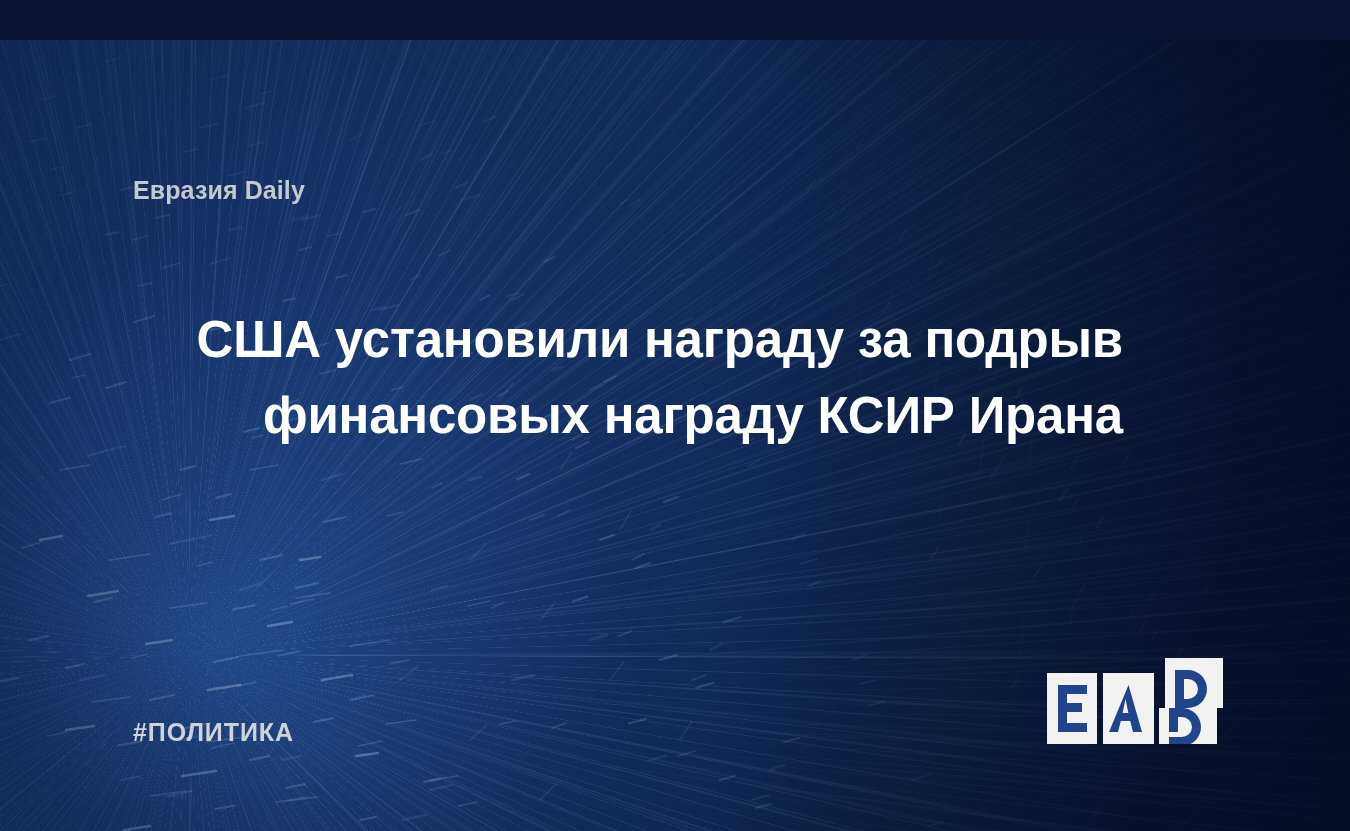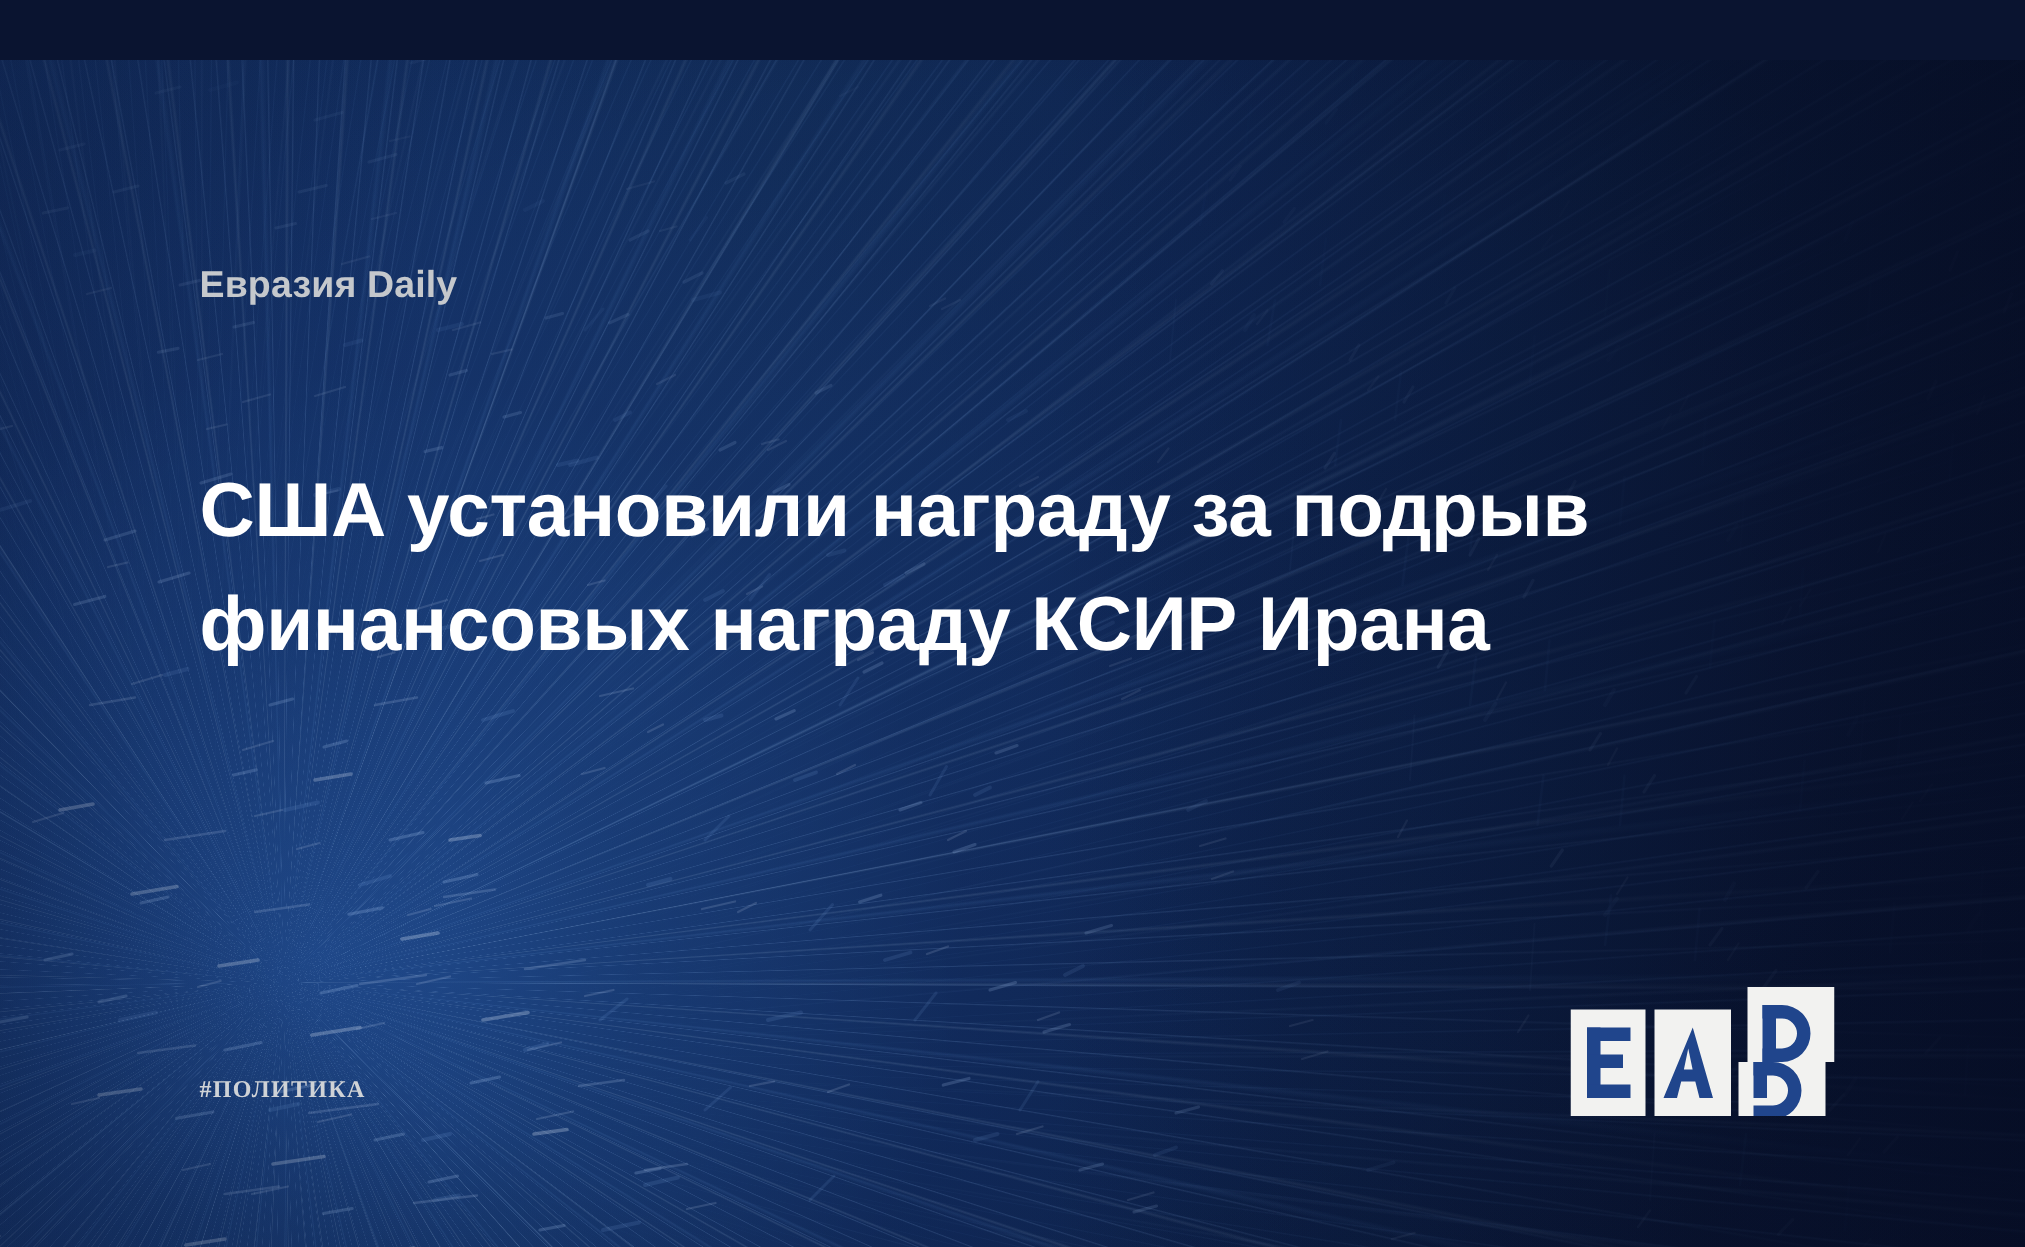--- a/index.html
+++ b/index.html
@@ -166,32 +166,31 @@
     left: 133px;
     top: 262px;
     width: 990px;
     margin: 0;
     font-size: 51px;
     font-weight: 700;
     line-height: 76px;
     letter-spacing: -0.2px;
     color: #ffffff;
   }
-  .headline-line { display: block; white-space: nowrap; }
+  .headline-line { display: block; white-space: nowrap; text-align: right; }
 
   .category {
     position: absolute;
     left: 133px;
     top: 678px;
-    font-size: 16px;
+    font-size: 25px;
     font-weight: 700;
     letter-spacing: 0.9px;
     color: #cfd2d6;
     white-space: nowrap;
-    font-family: Liberation Serif, serif;
   }
 
   
   .logo {
     position: absolute;
     left: 1047px;
     top: 618px;
     width: 176px;
     height: 86px;
   }

